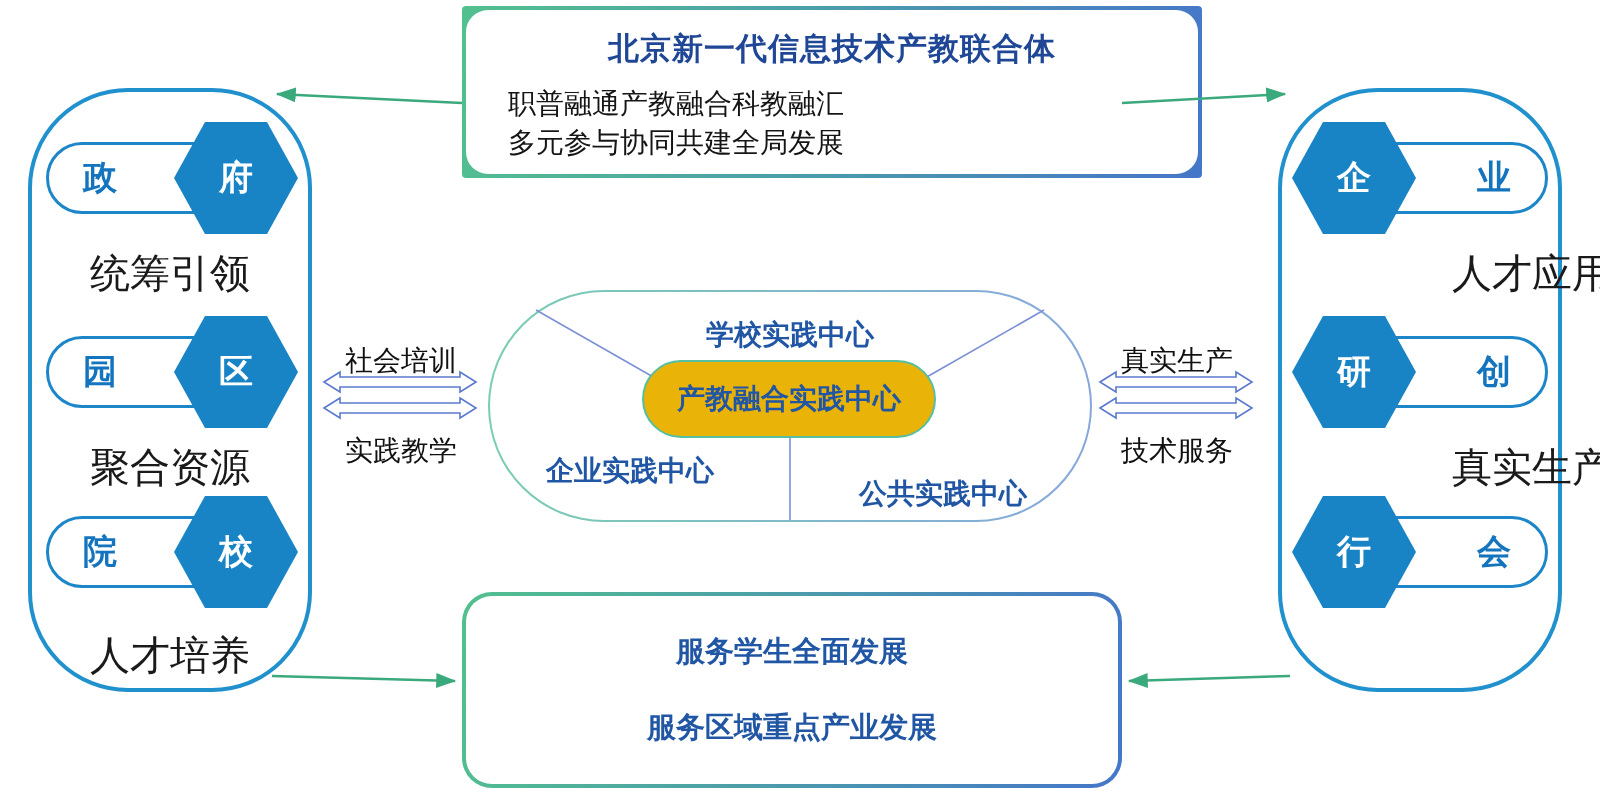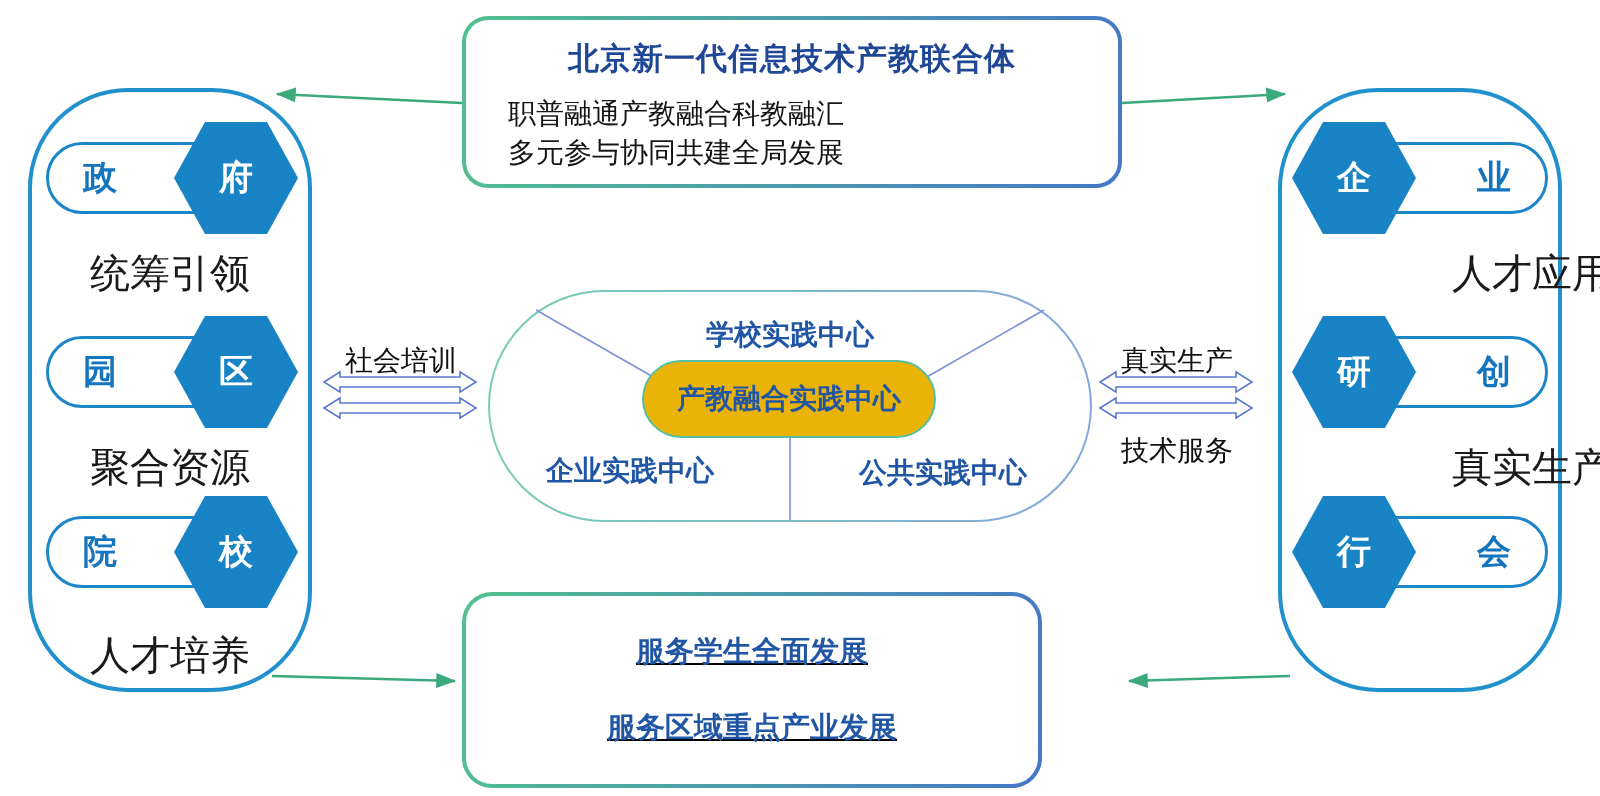--- a/index.html
+++ b/index.html
@@ -40,52 +40,52 @@
   .panel-label-right{left:1350px;padding-left:40px;}
   
   .gbox{
     position:absolute;background:linear-gradient(100deg,#52C08E,#4576C9);
     box-sizing:border-box;padding:4px;
   }
   .gbox-inner{
     width:100%;height:100%;background:#fff;box-sizing:border-box;
     display:flex;flex-direction:column;
   }
-  .top-box{left:462px;top:16px;width:660px;height:172px;border-radius:26px;}
+  .top-box{left:462px;top:6px;width:740px;height:172px;border-radius:4px;}
   .top-box .gbox-inner{border-radius:22px;}
   .top-title{
     margin-top:18px;text-align:center;font-size:31px;font-weight:bold;color:#1F4796;
     letter-spacing:1px;
   }
   .pillars{
     display:flex;padding:14px 42px 0 42px;
   }
   .pillar{font-size:28px;color:#151515;line-height:1.4;}
-  .bottom-box{left:462px;top:592px;width:580px;height:196px;border-radius:30px;text-decoration:underline;}
+  .bottom-box{left:462px;top:592px;width:660px;height:196px;border-radius:30px;}
   .bottom-box .gbox-inner{border-radius:26px;justify-content:space-evenly;align-items:center;}
   .bottom-line{font-size:29px;font-weight:bold;color:#2156A5;}
   
   .hub-outer{
     position:absolute;left:488px;top:290px;width:604px;height:232px;
     background:linear-gradient(90deg,#79CDB2,#86A7DD);border-radius:116px;
     padding:2px;box-sizing:border-box;
   }
   .hub-outer-inner{width:100%;height:100%;background:#fff;border-radius:114px;}
   .hub-core{
     position:absolute;left:642px;top:360px;width:294px;height:78px;background:#eab308;
     border:2px solid #56BFA1;border-radius:40px;box-sizing:border-box;
     display:flex;align-items:center;justify-content:center;
     font-size:28px;font-weight:bold;color:#2156A5;z-index:5;
   }
   .hub-text{
     position:absolute;text-align:center;font-size:28px;font-weight:bold;color:#2156A5;z-index:5;
   }
   .hub-top{left:488px;top:316px;width:604px;}
   .hub-bl{left:505px;top:452px;width:250px;}
-  .hub-br{left:818px;top:454px;width:250px;}
+  .hub-br{left:818px;top:475px;width:250px;}
   
   .link-label{
     position:absolute;width:158px;text-align:center;font-size:28px;color:#111;z-index:5;
   }
   .svg-layer{position:absolute;left:0;top:0;z-index:3;pointer-events:none;}
   .above{z-index:5;}
 </style>
 </head>
 <body>
 
@@ -147,20 +147,21 @@
     <polygon points="1100,382 1116,372 1116,377 1236,377 1236,372 1252,382 1236,392 1236,387 1116,387 1116,392" fill="#ffffff" stroke="#5B79CF" stroke-width="1.6"></polygon>
     <polygon points="1100,408 1116,398 1116,403 1236,403 1236,398 1252,408 1236,418 1236,413 1116,413 1116,418" fill="#ffffff" stroke="#5B79CF" stroke-width="1.6"></polygon>
   </svg>
 
   <div class="hub-core">产教融合实践中心</div>
   <div class="hub-text hub-top">学校实践中心</div>
   <div class="hub-text hub-bl">企业实践中心</div>
   <div class="hub-text hub-br">公共实践中心</div>
 
   <div class="link-label" style="left:322px;top:342px;">社会培训</div>
+  <div class="link-label" style="left:322px;top:432px;">实践教学</div>
   <div class="link-label" style="left:1098px;top:342px;">真实生产</div>
   <div class="link-label" style="left:1098px;top:432px;">技术服务</div>
 
   <div class="combo combo-left above" style="left:46px;top:118px;">
     <div class="pill">
       <span class="pill-char">政</span>
     </div>
     <div class="hex">
       <span class="hex-char">府</span>
     </div>

